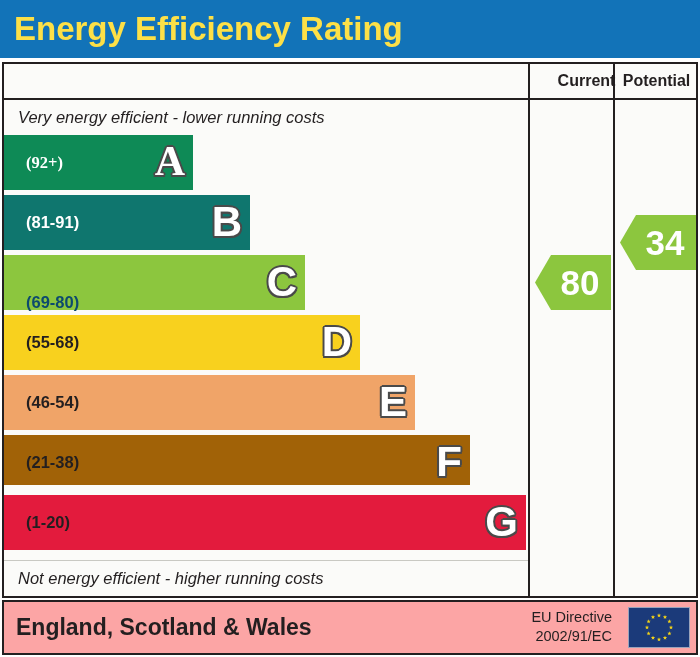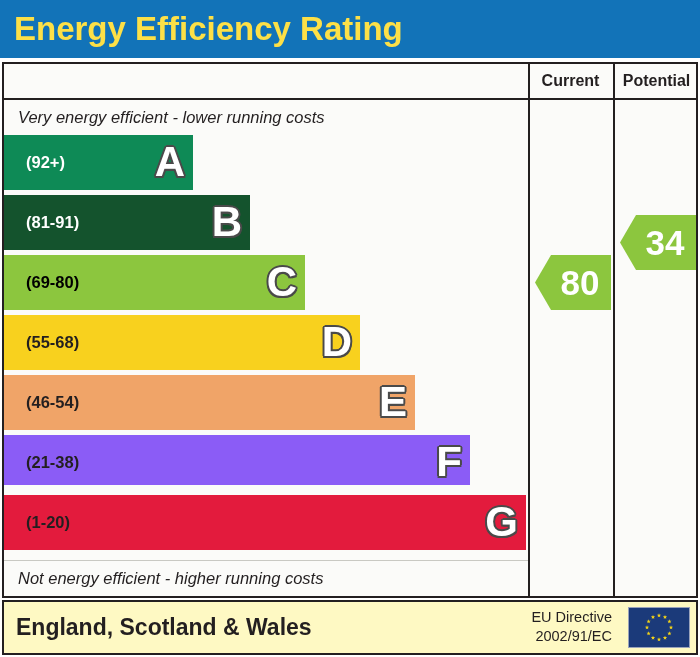--- a/index.html
+++ b/index.html
@@ -82,21 +82,21 @@
     position: absolute;
     top: 0;
     height: 34px;
     line-height: 34px;
     text-align: center;
     font-size: 16px;
     font-weight: bold;
     color: #231f20;
     white-space: nowrap;
   }
-  .col-head.current   { left: 526px; width: 81px; }
+  .col-head.current   { left: 542px; width: 81px; }
   .col-head.potential { left: 611px; width: 83px; }
 
   .caption {
     position: absolute;
     left: 14px;
     font-size: 16.5px;
     font-style: italic;
     color: #231f20;
     white-space: nowrap;
   }
@@ -153,21 +153,21 @@
   }
   
   .epc-footer {
     position: absolute;
     left: 2px;
     top: 600px;
     width: 696px;
     height: 55px;
     box-sizing: border-box;
     border: 2px solid #231f20;
-    background: #fef9c3;
+    background: #fca5a5;
   }
   .footer-region {
     position: absolute;
     left: 12px;
     top: 0;
     height: 51px;
     line-height: 51px;
     font-size: 23px;
     font-weight: bold;
     color: #231f20;
@@ -209,41 +209,41 @@
     <div class="col-sep c1"></div>
     <div class="col-sep c2"></div>
     <div class="foot-sep"></div>
 
     <div class="col-head current">Current</div>
     <div class="col-head potential">Potential</div>
 
     <div class="caption top">Very energy efficient - lower running costs</div>
     <div class="caption bottom">Not energy efficient - higher running costs</div>
 
-    <div class="band" style="top: 71px; width: 189px; height: 55px; background: rgb(14, 138, 86);">
+    <div class="band" style="top: 71px; width: 189px; height: 55px; background: rgb(14, 138, 86); font-family: Liberation Serif, serif;">
       <span class="band-range" style="color: rgb(255, 255, 255);">(92+)</span>
       <span class="band-letter">A</span>
     </div>
-    <div class="band" style="top: 131px; width: 246px; height: 55px; background: #14532d;">
+    <div class="band" style="top: 131px; width: 246px; height: 55px; background: #0f766e;">
       <span class="band-range" style="color: rgb(255, 255, 255);">(81-91)</span>
       <span class="band-letter">B</span>
     </div>
     <div class="band" style="top: 191px; width: 301px; height: 55px; background: rgb(140, 198, 62);">
-      <span class="band-range" style="color: #000000;">(69-80)</span>
+      <span class="band-range" style="color: #0c4a6e; margin-top: 20px;">(69-80)</span>
       <span class="band-letter">C</span>
     </div>
     <div class="band" style="top: 251px; width: 356px; height: 55px; background: rgb(248, 209, 30);">
       <span class="band-range" style="color: rgb(35, 31, 32);">(55-68)</span>
       <span class="band-letter">D</span>
     </div>
     <div class="band" style="top: 311px; width: 411px; height: 55px; background: rgb(240, 164, 104);">
       <span class="band-range" style="color: rgb(35, 31, 32);">(46-54)</span>
       <span class="band-letter">E</span>
     </div>
-    <div class="band" style="top: 371px; width: 466px; height: 50px; background: #8b5cf6;">
+    <div class="band" style="top: 371px; width: 466px; height: 50px; background: #a16207;">
       <span class="band-range" style="color: rgb(35, 31, 32);">(21-38)</span>
       <span class="band-letter">F</span>
     </div>
     <div class="band" style="top: 431px; width: 522px; height: 55px; background: rgb(227, 27, 61);">
       <span class="band-range" style="color: rgb(35, 31, 32);">(1-20)</span>
       <span class="band-letter">G</span>
     </div>
 
     <div class="rating" id="rating-current" style="top: 191px; left: 531px; width: 76px; background: rgb(140, 198, 62);">
       <span class="rating-value">80</span>

